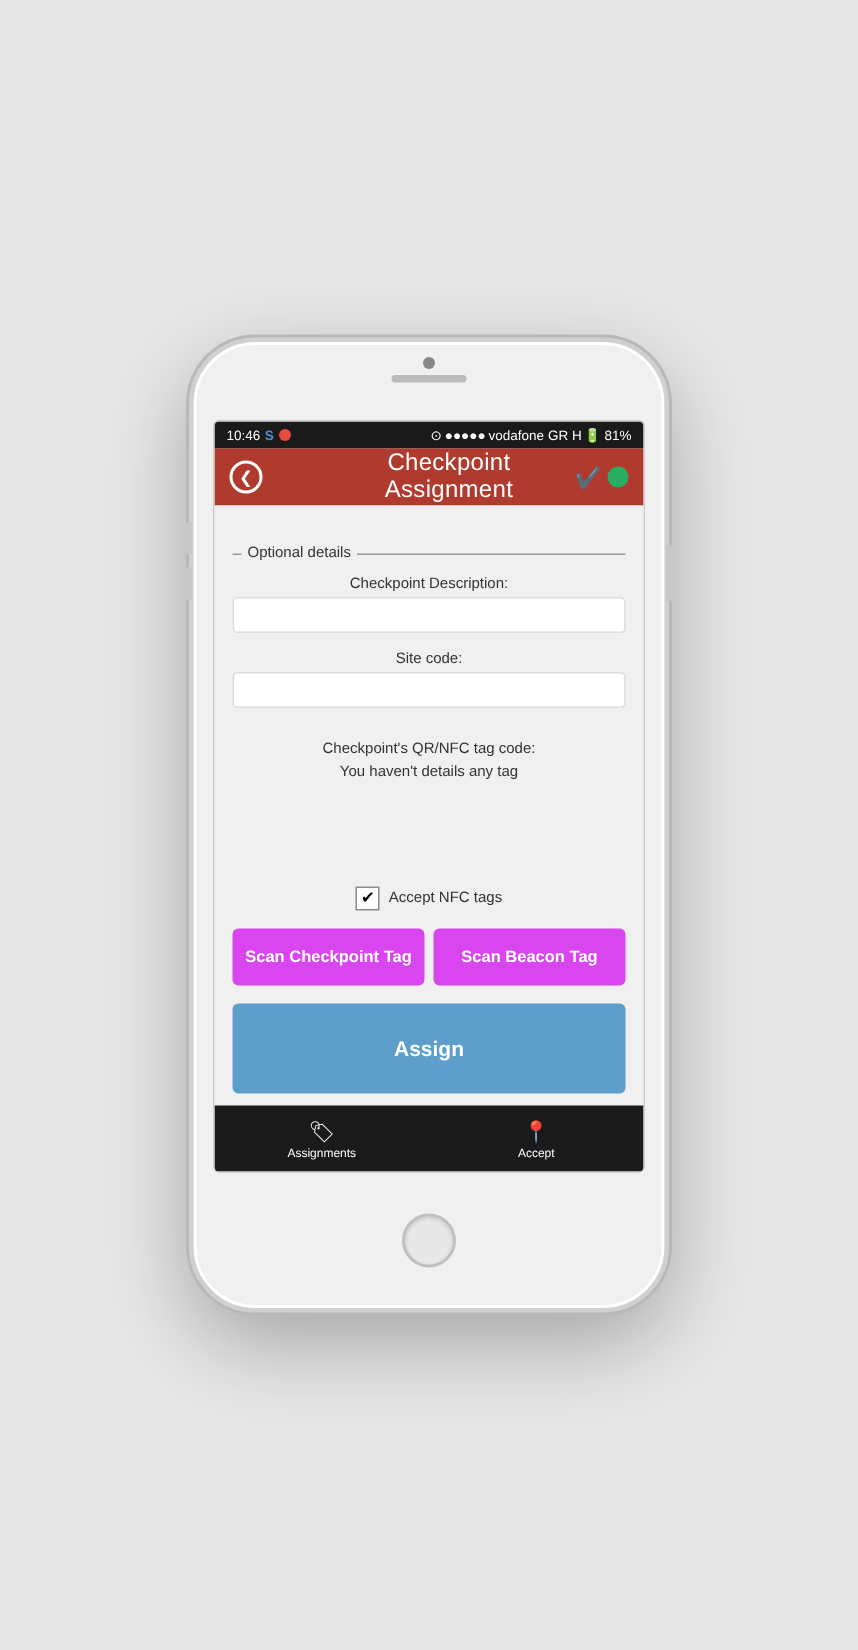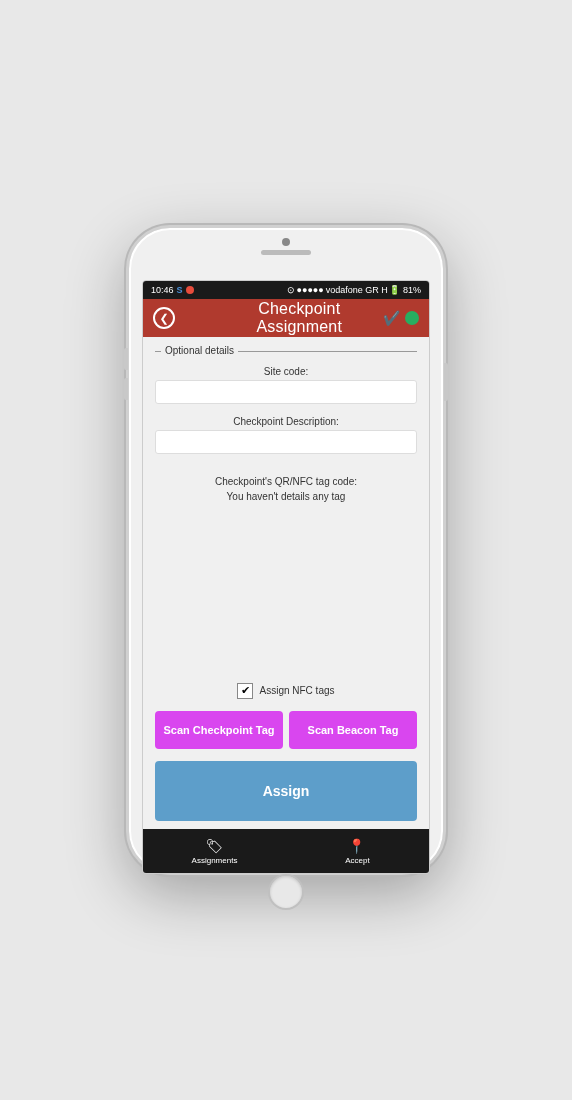--- a/index.html
+++ b/index.html
@@ -54,21 +54,21 @@
       border-radius: 3px;
       position: absolute;
       top: 22px;
       left: 50%;
       transform: translateX(-50%);
     }
 
     
     .phone-screen {
       width: 288px;
-      height: 594px;
+      height: 502px;
       background: #f0f0f0;
       border-radius: 4px;
       overflow: hidden;
       display: flex;
       flex-direction: column;
       border: 1px solid #ccc;
       flex-shrink: 0;
     }
 
     
@@ -362,48 +362,48 @@
       <div class="header-title">Checkpoint Assignment</div>
       <div class="header-icons">
         <span class="check-icon">✔️</span>
         <div class="green-dot"></div>
       </div>
     </div>
 
     <div class="content">
 
       <div class="optional-section">
-        <div style="position:relative; display:flex; align-items:center;">
+        <div style="position:relative; display:flex; align-items:center;margin-top:18px;">
           <div class="optional-line"></div>
           <span class="optional-label">Optional details</span>
         </div>
       </div>
 
       <div>
+        <div class="field-label">Checkpoint Description:</div>
+        <input class="text-input" type="text" style="">
+      </div>
+
+      <div>
         <div class="field-label">Site code:</div>
-        <input class="text-input" type="text" style="">
-      </div>
-
-      <div>
-        <div class="field-label">Checkpoint Description:</div>
         <input class="text-input" type="text" style="">
       </div>
 
       <div class="tag-info">
         <div>Checkpoint's QR/NFC tag code:</div>
         <div>You haven't details any tag</div>
       </div>
 
       <div class="spacer"></div>
 
       <div class="nfc-row">
         <div class="nfc-checkbox">
           <span>✔</span>
         </div>
-        <span class="nfc-label">Assign NFC tags</span>
+        <span class="nfc-label">Accept NFC tags</span>
       </div>
 
       <div class="scan-buttons-row">
         <button class="scan-btn">Scan Checkpoint Tag</button>
         <button class="scan-btn">Scan Beacon Tag</button>
       </div>
 
       <button class="assign-btn">Assign</button>
 
     </div>

